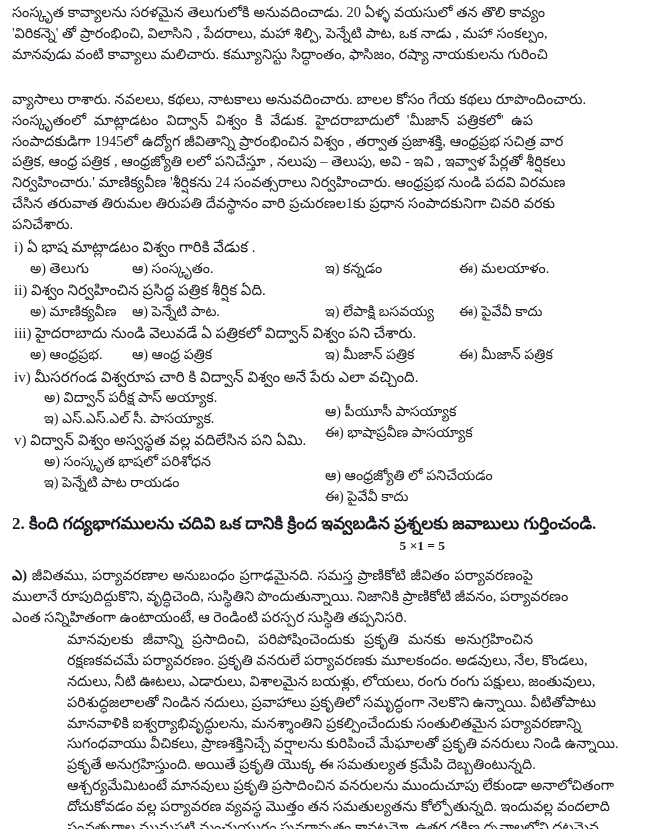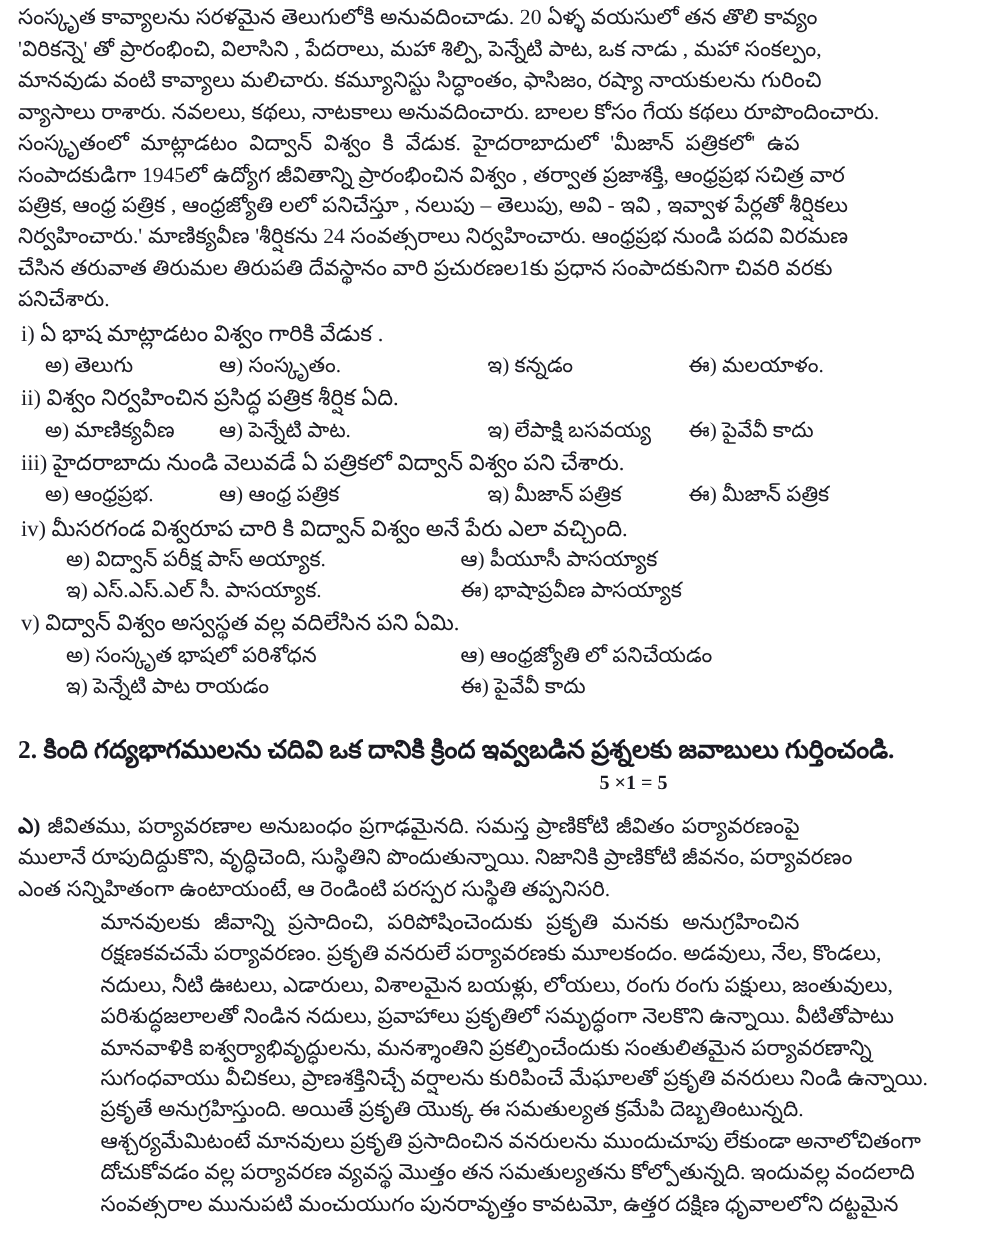--- a/index.html
+++ b/index.html
@@ -46,27 +46,27 @@
     display: block;
     position: relative;
     height: 20.6px;
     font-size: 14.2px;
     line-height: 20.6px;
     margin: 0;
     padding-left: 2px;
   }
   .opts4 .opt { position: absolute; white-space: nowrap; }
   .opts4 .opt:nth-child(1) { left: 18px; }
-  .opts4 .opt:nth-child(2) { left: 134px; }
+  .opts4 .opt:nth-child(2) { left: 120px; }
   .opts4 .opt:nth-child(3) { left: 313px; }
   .opts4 .opt:nth-child(4) { left: 447px; }
 
   .opts2 .opt { position: absolute; white-space: nowrap; }
   .opts2 .opt:nth-child(1) { left: 32px; }
-  .opts2 .opt:nth-child(2) { left: 295px; }
+  .opts2 .opt:nth-child(2) { left: 313px; margin-top: 14px; }
 
   .section-head {
     font-weight: bold;
     font-size: 17px;
     line-height: 20px;
     padding: 0 12px;
     margin-top: 22px;
     white-space: nowrap;
   }
   .marks-line {
@@ -92,21 +92,21 @@
 </style>
 </head>
 <body>
 
 <div class="page">
 
   <div class="passage" id="passage1">
       <div style="text-align: justify; text-align-last: justify; white-space: nowrap;"><span>సంస్కృత కావ్యాలను సరళమైన తెలుగులోకి అనువదించాడు. 20 ఏళ్ళ వయసులో తన తొలి కావ్యం</span></div>
       <div style="text-align: justify; text-align-last: justify; white-space: nowrap;"><span>'విరికన్నె' తో ప్రారంభించి, విలాసిని , పేదరాలు, మహా శిల్పి, పెన్నేటి పాట, ఒక నాడు , మహా సంకల్పం,</span></div>
       <div style="text-align: justify; text-align-last: justify; white-space: nowrap;"><span>మానవుడు వంటి కావ్యాలు మలిచారు. కమ్యూనిస్టు సిద్ధాంతం, ఫాసిజం, రష్యా నాయకులను గురించి</span></div>
-      <div style="text-align: justify; text-align-last: justify; white-space: nowrap;"><span>వ్యాసాలు రాశారు. నవలలు, కథలు, నాటకాలు అనువదించారు. బాలల కోసం గేయ కథలు రూపొందించారు.</span></div>
+      <div style="text-align: justify; text-align-last: justify; white-space: nowrap; margin-top: 24px;"><span>వ్యాసాలు రాశారు. నవలలు, కథలు, నాటకాలు అనువదించారు. బాలల కోసం గేయ కథలు రూపొందించారు.</span></div>
       <div style="text-align: justify; text-align-last: justify; white-space: nowrap;"><span>సంస్కృతంలో మాట్లాడటం విద్వాన్ విశ్వం కి వేడుక. హైదరాబాదులో 'మీజాన్ పత్రికలో' ఉప</span></div>
       <div style="text-align: justify; text-align-last: justify; white-space: nowrap;"><span>సంపాదకుడిగా 1945లో ఉద్యోగ జీవితాన్ని ప్రారంభించిన విశ్వం , తర్వాత ప్రజాశక్తి, ఆంధ్రప్రభ సచిత్ర వార</span></div>
       <div style="text-align: justify; text-align-last: justify; white-space: nowrap;"><span>పత్రిక, ఆంధ్ర పత్రిక , ఆంధ్రజ్యోతి లలో పనిచేస్తూ , నలుపు – తెలుపు, అవి - ఇవి , ఇవ్వాళ పేర్లతో శీర్షికలు</span></div>
       <div style="text-align: justify; text-align-last: justify; white-space: nowrap;"><span>నిర్వహించారు.' మాణిక్యవీణ 'శీర్షికను 24 సంవత్సరాలు నిర్వహించారు. ఆంధ్రప్రభ నుండి పదవి విరమణ</span></div>
       <div style="text-align: justify; text-align-last: justify; white-space: nowrap;"><span>చేసిన తరువాత తిరుమల తిరుపతి దేవస్థానం వారి ప్రచురణల1కు ప్రధాన సంపాదకునిగా చివరి వరకు</span></div>
       <div style="text-align: left; text-align-last: left; white-space: nowrap;"><span>పనిచేశారు.</span></div>
     </div>
 
   <div id="questions">
       <div class="qblock">

